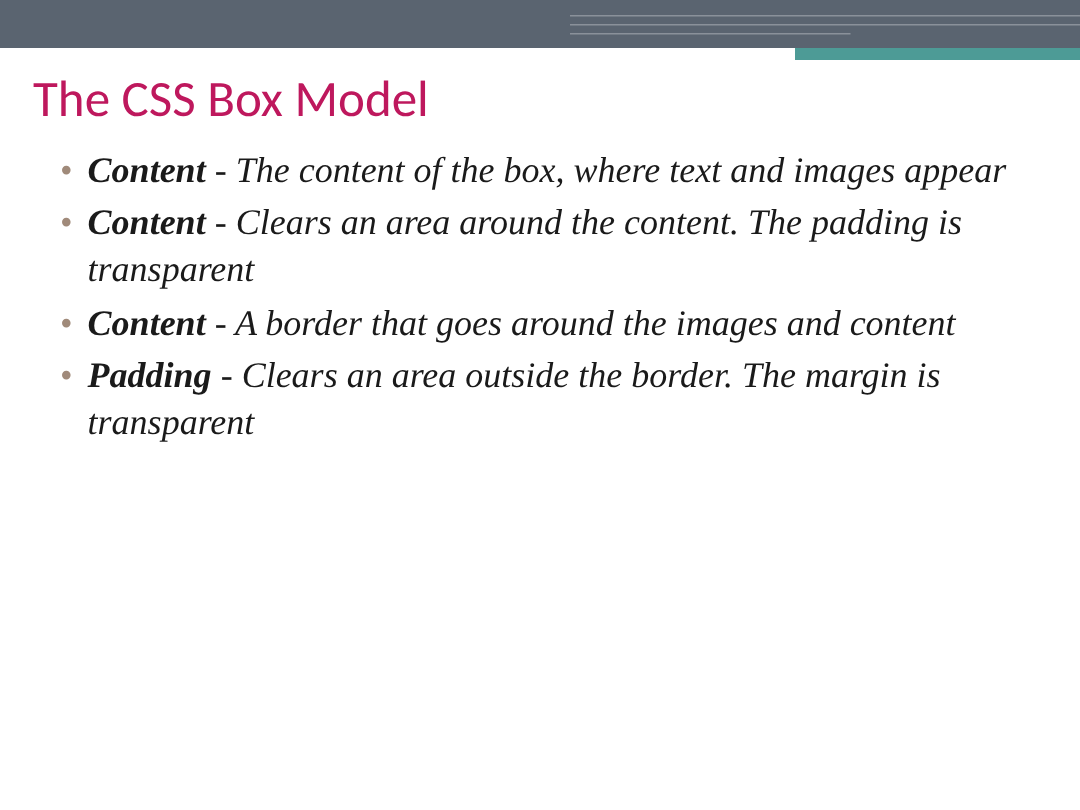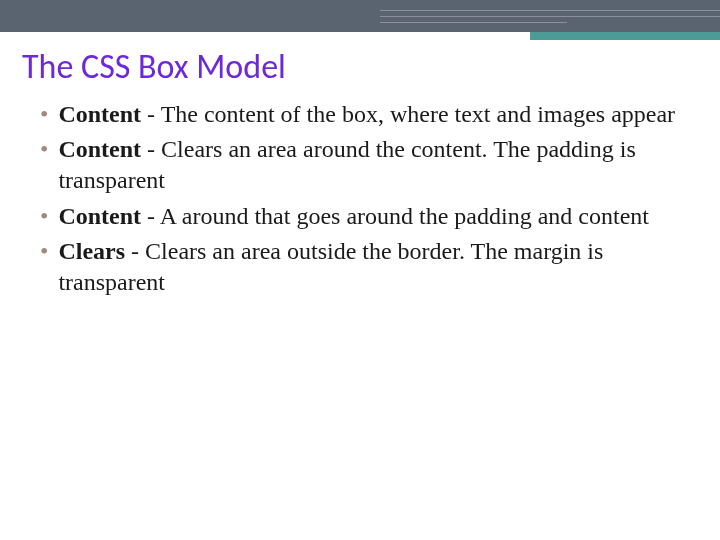--- a/index.html
+++ b/index.html
@@ -31,21 +31,21 @@
     .header-line.short { width: 55%; }
     .accent-bar {
       position: absolute;
       right: 0;
       top: 32px;
       width: 190px;
       height: 8px;
       background: #4d9b96;
     }
     .title {
-      color: #6d28d9;
+      color: #be185d;
       font-size: 34px;
       font-family: Calibri, 'Segoe UI', Arial, sans-serif;
       font-weight: 400;
       padding: 14px 22px 8px 22px;
     }
     .content {
       padding: 4px 30px 0 40px;
     }
     .bullet-item {
       display: flex;
@@ -57,20 +57,21 @@
     }
     .bullet-marker {
       color: #a08a7a;
       margin-right: 10px;
       font-size: 24px;
       line-height: 1.3;
       flex-shrink: 0;
     }
     .bullet-text {
       flex: 1;
+      font-style: italic;
     }
     .term {
       font-weight: bold;
     }
   </style>
 </head>
 <body>
 
 <div class="header-bar">
   <div class="header-lines">
@@ -92,22 +93,22 @@
   </div>
   <div class="bullet-item">
     <span class="bullet-marker">•</span>
     <span class="bullet-text">
       <span class="term">Content</span><span> - Clears an area around the content. The padding is transparent</span>
     </span>
   </div>
   <div class="bullet-item">
     <span class="bullet-marker">•</span>
     <span class="bullet-text">
-      <span class="term">Content</span><span> - A around that goes around the padding and content</span>
+      <span class="term">Content</span><span> - A border that goes around the images and content</span>
     </span>
   </div>
   <div class="bullet-item">
     <span class="bullet-marker">•</span>
     <span class="bullet-text">
-      <span class="term">Clears</span><span> - Clears an area outside the border. The margin is transparent</span>
+      <span class="term">Padding</span><span> - Clears an area outside the border. The margin is transparent</span>
     </span>
   </div>
 </div>
 
 </body></html>

